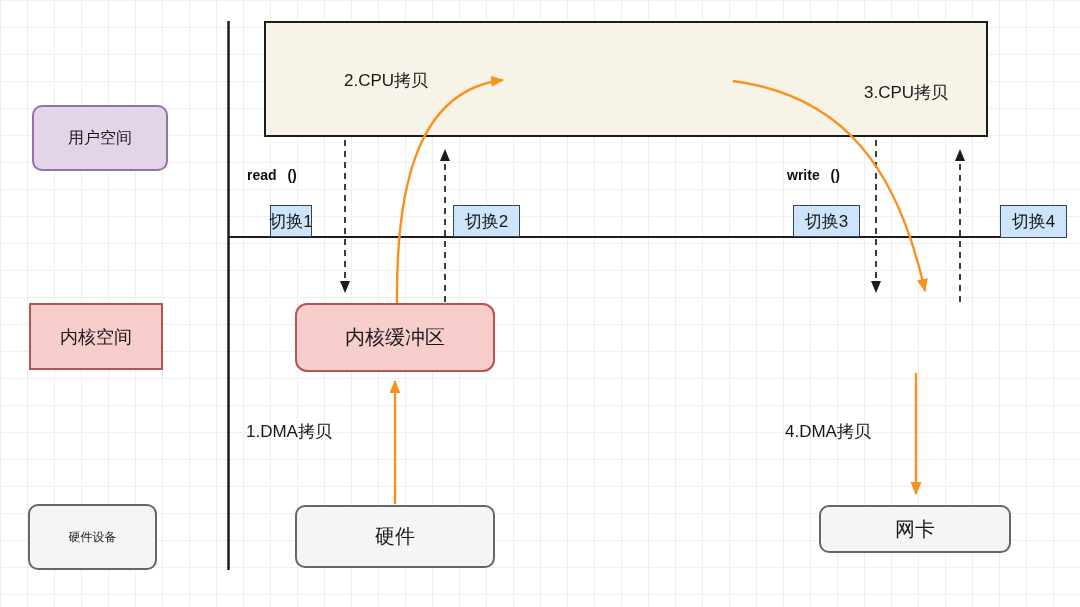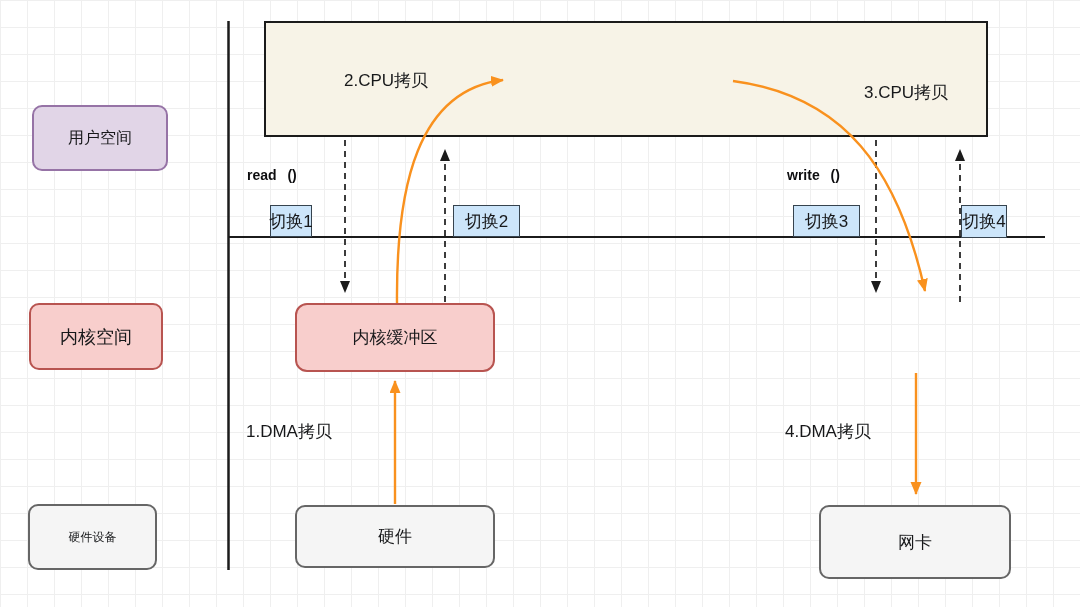--- a/index.html
+++ b/index.html
@@ -14,24 +14,24 @@
     background-color:#ffffff;
     background-image:
       linear-gradient(#efefef 1px, transparent 1px),
       linear-gradient(90deg, #efefef 1px, transparent 1px);
     background-size:27px 27px;
   }
   .stage svg{position:absolute;left:0;top:0;pointer-events:none;}
   .node{
     position:absolute;box-sizing:border-box;
     display:flex;align-items:center;justify-content:center;
-    font-size:17px;color:#17181a;white-space:nowrap;
+    font-size:20px;color:#17181a;white-space:nowrap;
   }
   .purple{background:#E1D5E7;border:2px solid #9673A6;border-radius:10px;}
-  .red{background:#F8CECC;border:2px solid #B85450;border-radius:10px;}
+  .red{background:#F8CECC;border:2px solid #B85450;border-radius:0;}
   .gray{background:#F5F5F5;border:2px solid #666666;border-radius:10px;}
   .blue{background:#CCE5FA;border:1.5px solid #36434E;font-size:17px;}
   .beige{
     position:absolute;box-sizing:border-box;
     background:#F7F3E7;border:2px solid #1B1B1B;
   }
   .ann{
     position:absolute;font-size:17px;color:#17181a;white-space:nowrap;
   }
   .ann.center{transform:translateX(-50%);}
@@ -67,26 +67,26 @@
     <path d="M733,81 C845,96 898,170 925,291" stroke="#F9911E" stroke-width="2.4" fill="none" marker-end="url(#mo)"></path>
     <path d="M916,373 L916,494" stroke="#F9911E" stroke-width="2.4" fill="none" marker-end="url(#mo)"></path>
   </svg>
 
   <div class="node purple" style="left:32px;top:105px;width:136px;height:66px;font-size:16px;">用户空间</div>
   <div class="node red" style="left:29px;top:303px;width:134px;height:67px;font-size:18px;">内核空间</div>
   <div class="node gray" style="left:28px;top:504px;width:129px;height:66px;font-size:12px;">硬件设备</div>
 
   <div class="node red" style="left:295px;top:303px;width:200px;height:69px;border-radius:12px;">内核缓冲区</div>
   <div class="node gray" style="left:295px;top:505px;width:200px;height:63px;">硬件</div>
-  <div class="node gray" style="left:819px;top:505px;width:192px;height:74px;text-align:center;">网卡</div>
+  <div class="node gray" style="left:819px;top:505px;width:192px;height:48px;text-align:center;">网卡</div>
 
   <div class="node blue" style="left:270px;top:205px;width:42px;height:32px;">切换1</div>
   <div class="node blue" style="left:453px;top:205px;width:67px;height:32px;">切换2</div>
   <div class="node blue" style="left:793px;top:205px;width:67px;height:32px;">切换3</div>
-  <div class="node blue" style="left:961px;top:205px;width:46px;height:33px;">切换4</div>
+  <div class="node blue" style="left:1000px;top:205px;width:67px;height:33px;">切换4</div>
 
   <div class="ann center" style="left:386px;top:69px;">2.CPU拷贝</div>
   <div class="ann center" style="left:906px;top:69px;margin-top:12px;">3.CPU拷贝</div>
   <div class="ann call" style="left:247px;top:167px;">read ()</div>
   <div class="ann call" style="left:787px;top:167px;">write ()</div>
   <div class="ann" style="left:246px;top:420px;">1.DMA拷贝</div>
   <div class="ann" style="left:785px;top:420px;">4.DMA拷贝</div>
 
 </div>
 

